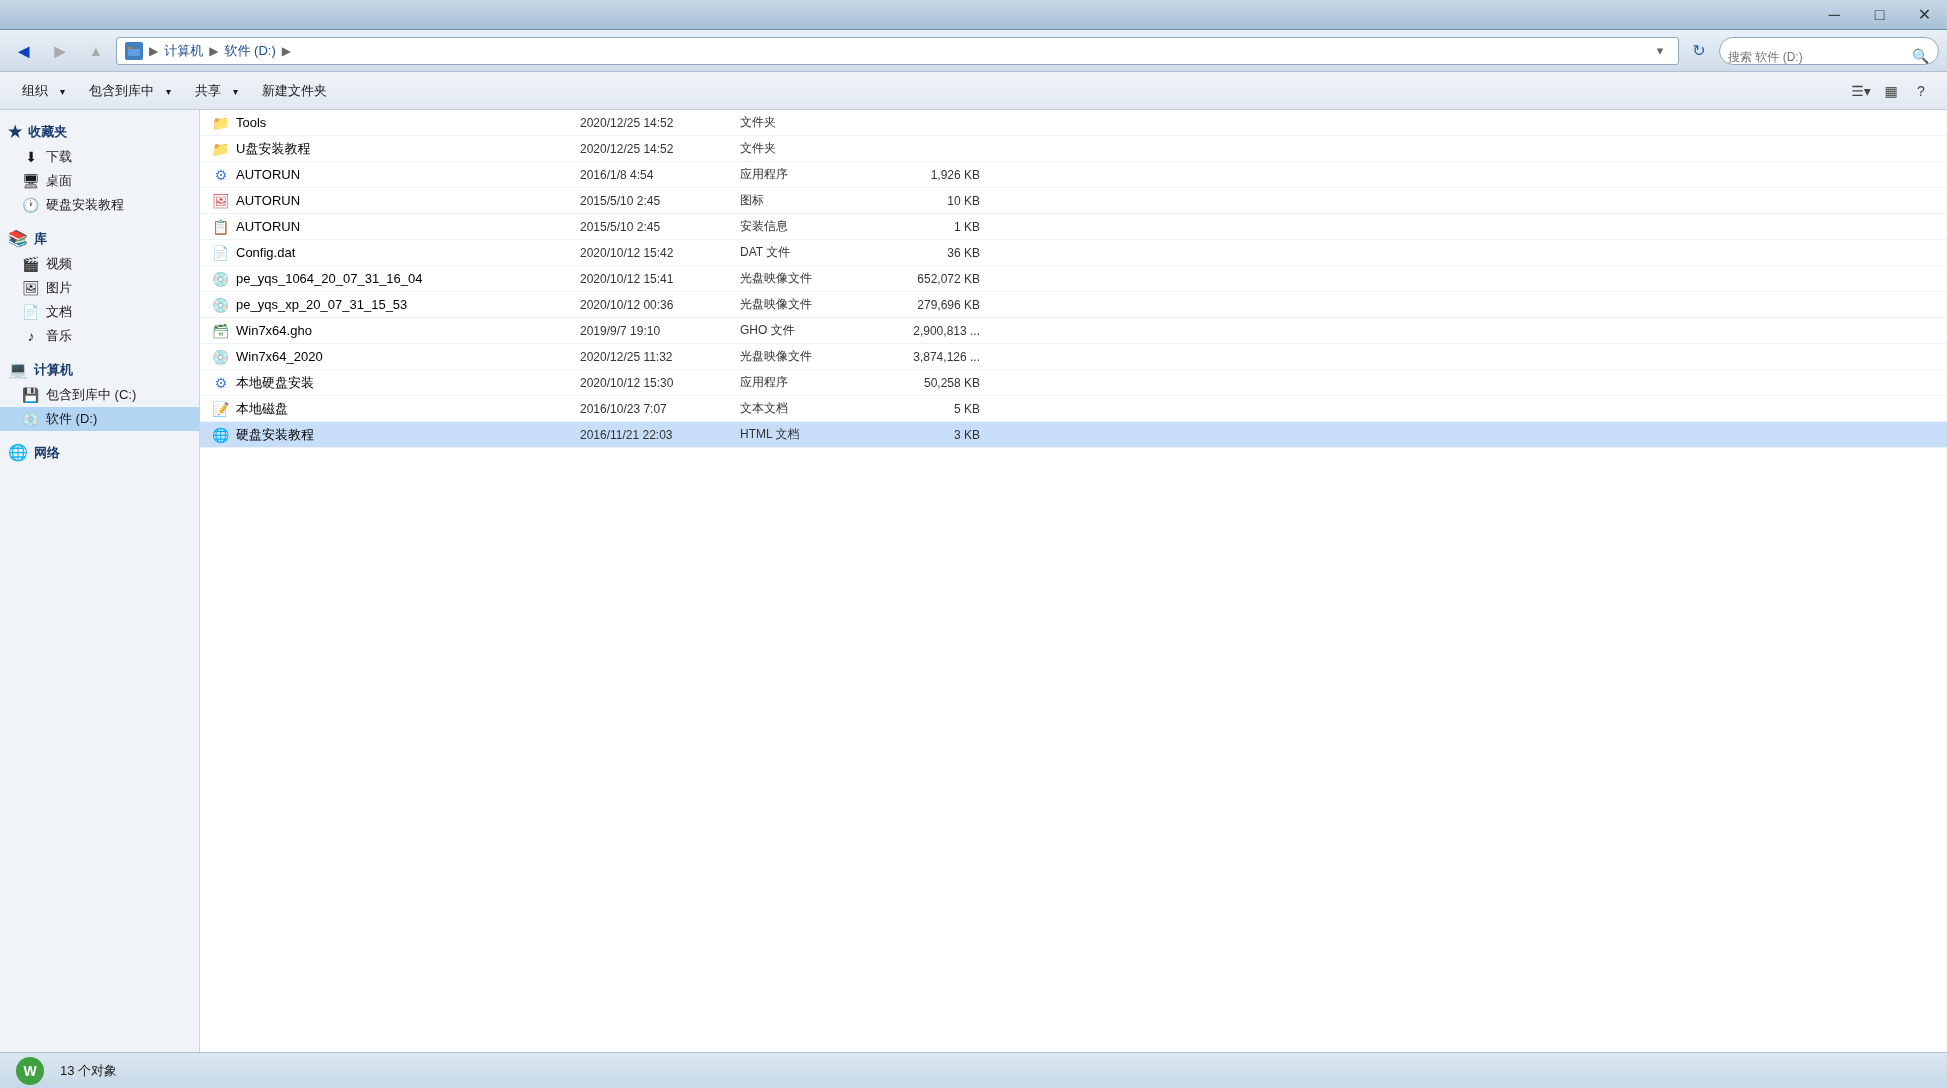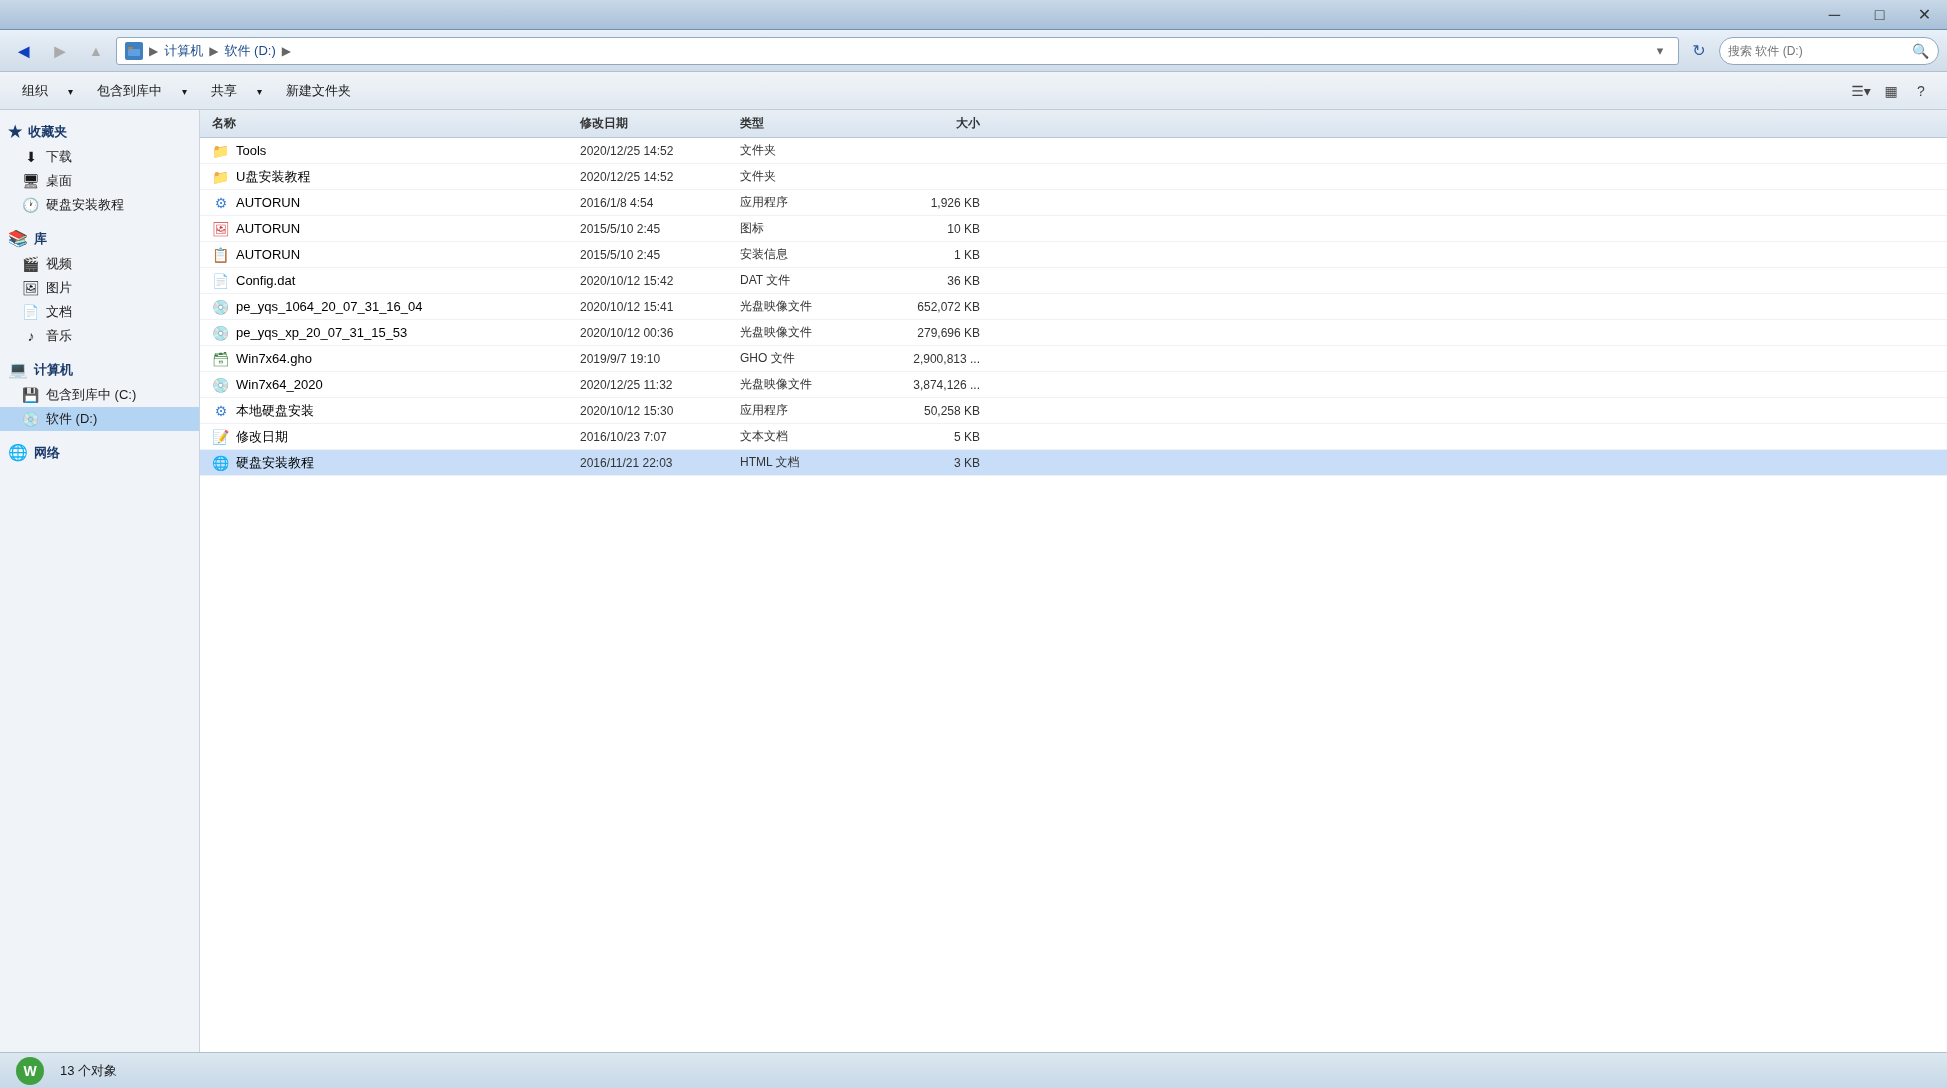--- a/index.html
+++ b/index.html
@@ -107,21 +107,21 @@
       color: #3060a0;
       font-size: 16px;
     }
     .search-box {
       width: 220px;
       height: 28px;
       background: #fff;
       border: 1px solid #90a8c0;
       border-radius: 14px;
       display: flex;
-      align-items: center;
+      align-items: flex-end;
       padding: 0 8px;
       gap: 14px;
     }
     .search-input {
       flex: 1;
       border: none;
       outline: none;
       font-size: 12px;
       color: #888;
       background: transparent;
@@ -134,21 +134,21 @@
       background: linear-gradient(to bottom, #f0f4f8 0%, #e0e8f0 100%);
       display: flex;
       align-items: center;
       padding: 0 12px;
       border-bottom: 1px solid #c0ccd8;
       gap: 4px;
     }
     .toolbar-item {
       display: flex;
       align-items: center;
-      gap: 20px;
+      gap: 12px;
       padding: 4px 10px;
       border-radius: 3px;
       cursor: pointer;
       font-size: 13px;
       color: #1a1a1a;
     }
     .toolbar-spacer { flex: 1; }
     .toolbar-view-btns {
       display: flex;
       align-items: center;
@@ -433,26 +433,20 @@
 
     <div class="sidebar-section">
       <div class="sidebar-header">
         <span class="sidebar-header-icon">🌐</span>
         <span>网络</span>
       </div>
     </div>
   </div>
 
   <div class="file-area">
-    <div class="file-list-header">
-      <div class="col-name">名称</div>
-      <div class="col-date">修改日期</div>
-      <div class="col-type">类型</div>
-      <div class="col-size">大小</div>
-    </div>
     <div id="file-list">
         <div class="file-row">
     <div class="col-name">
       <span class="file-icon folder-icon">📁</span>
       <span>Tools</span>
     </div>
     <div class="col-date">2020/12/25 14:52</div>
     <div class="col-type">文件夹</div>
     <div class="col-size"></div>
   </div>
@@ -542,21 +536,21 @@
       <span class="file-icon app-icon">⚙</span>
       <span>本地硬盘安装</span>
     </div>
     <div class="col-date">2020/10/12 15:30</div>
     <div class="col-type">应用程序</div>
     <div class="col-size">50,258 KB</div>
   </div>
         <div class="file-row">
     <div class="col-name">
       <span class="file-icon text-icon">📝</span>
-      <span>修改日期</span>
+      <span>本地磁盘</span>
     </div>
     <div class="col-date">2016/10/23 7:07</div>
     <div class="col-type">文本文档</div>
     <div class="col-size">5 KB</div>
   </div>
         <div class="file-row selected">
     <div class="col-name">
       <span class="file-icon html-icon">🌐</span>
       <span>硬盘安装教程</span>
     </div>

